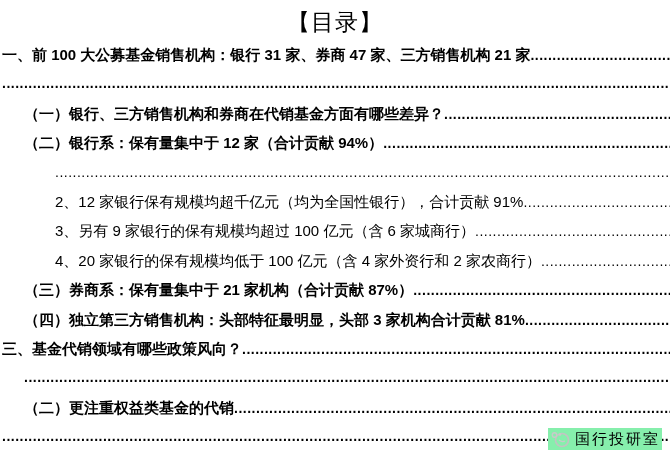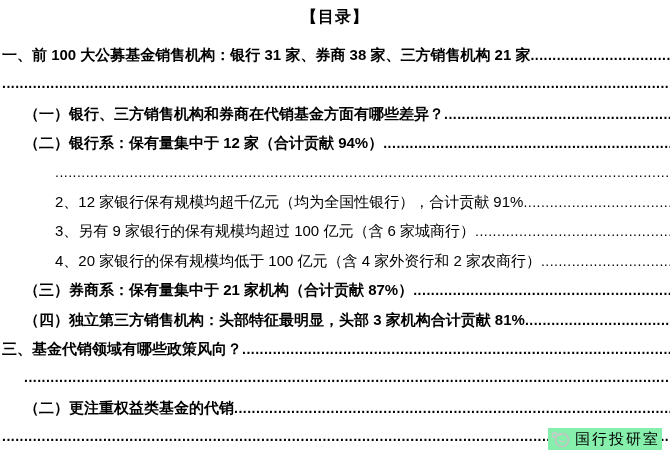--- a/index.html
+++ b/index.html
@@ -9,22 +9,22 @@
     background:#ffffff;
     color:#000000;
     font-family:"Liberation Sans", sans-serif;
     overflow:hidden;
   }
   .doc-title {
     height:40px;
     box-sizing:border-box;
     padding-top:7px;
     text-align:center;
-    font-size:16px;
-    font-weight:bold;
+    font-size:23px;
+    font-weight:normal;
     letter-spacing:1px;
   }
   .toc { width:670px; }
   .row {
     display:flex;
     align-items:baseline;
     height:29.4px;
     line-height:29.4px;
     white-space:nowrap;
     overflow:hidden;
@@ -55,21 +55,21 @@
 </style>
 </head>
 <body>
 
 <div class="page">
 
   <div class="doc-title">【目录】</div>
 
   <div class="toc">
       <div class="row lv1">
-        <span class="txt">一、前 100 大公募基金销售机构：银行 31 家、券商 38 家、三方销售机构 21 家</span>
+        <span class="txt">一、前 100 大公募基金销售机构：银行 31 家、券商 47 家、三方销售机构 21 家</span>
         <span class="leader">............................................................................................................................................................................................................................................................................................................</span>
       </div>
       <div class="row lv1">
         <span class="leader">............................................................................................................................................................................................................................................................................................................</span>
       </div>
       <div class="row lv2">
         <span class="txt">（一）银行、三方销售机构和券商在代销基金方面有哪些差异？</span>
         <span class="leader">............................................................................................................................................................................................................................................................................................................</span>
       </div>
       <div class="row lv2">

